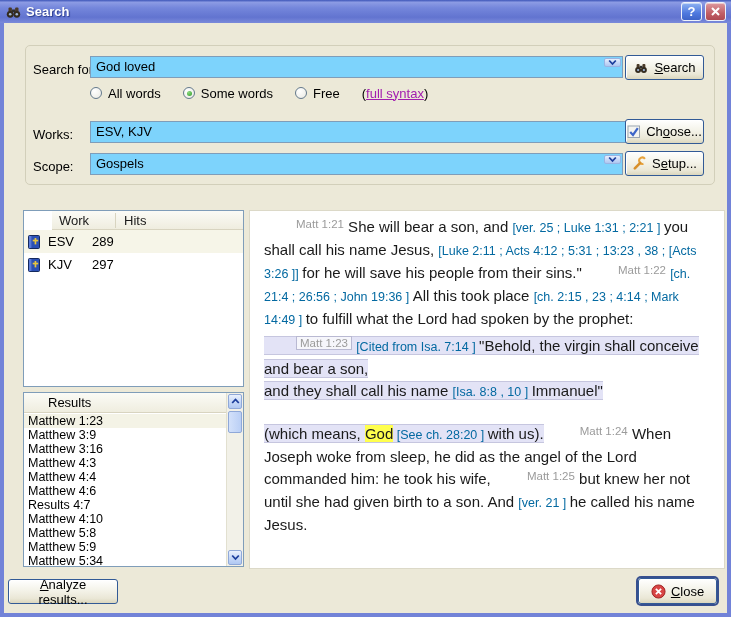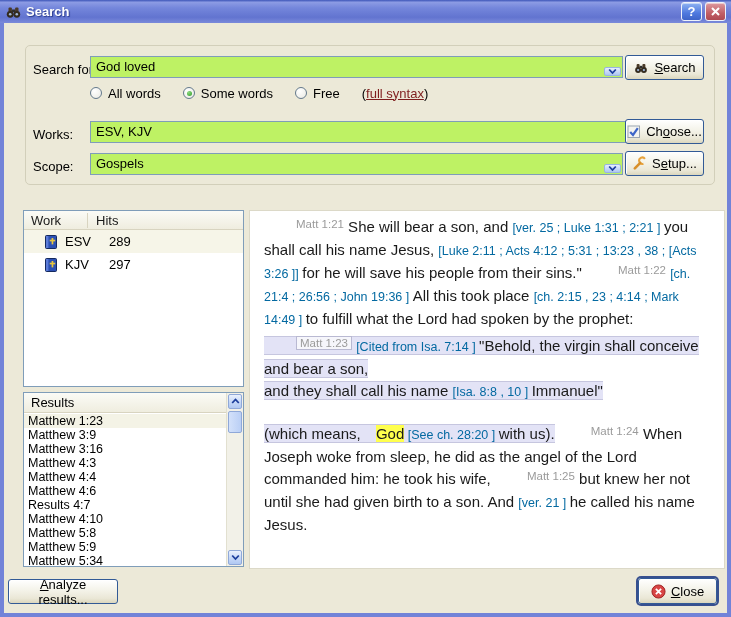--- a/index.html
+++ b/index.html
@@ -25,54 +25,54 @@
   .tbtn.close{background:linear-gradient(180deg,#DE9AA0 0%,#C15F66 60%,#AF4A52 100%);}
   
   .content{
     position:absolute;left:4px;top:23px;width:723px;height:590px;
     background:#ECE9D8;
   }
   .groupbox{position:absolute;left:21px;top:22px;width:690px;height:140px;
     border:1px solid #D2CFBA;border-radius:5px;}
   .lbl{position:absolute;font-size:13px;color:#000;}
   
-  .combo{position:absolute;height:22px;background:#bef264;border:1px solid #7F9DB9;display:flex;align-items:flex-end;}
+  .combo{position:absolute;height:22px;background:#7dd3fc;border:1px solid #7F9DB9;display:flex;align-items:flex-start;}
   .combo .val{flex:1;font-size:13px;line-height:20px;padding:0 5px;white-space:nowrap;overflow:hidden;}
   .combo .dd{width:17px;margin:1px;border-radius:2px;border:1px solid #99B4E3;
     background:linear-gradient(180deg,#E6EFFD 0%,#C9DAF8 50%,#AFC7F1 100%);
     display:flex;align-items:center;justify-content:center;}
   
   .btn{position:absolute;display:flex;align-items:center;justify-content:center;gap:5px;
     font-size:13px;color:#000;cursor:default;
     background:linear-gradient(180deg,#FFFFFF 0%,#F4F3E9 45%,#EAE7D6 80%,#DBD7BE 100%);
     border:1px solid #325A96;border-radius:3px;box-shadow:inset 1px 1px 0 #fff;}
   .btn .bicon{flex:0 0 auto;display:flex;}
   .btn.default{box-shadow:0 0 0 2px #37508F, inset 1px 1px 0 #fff;}
   
   .radio-row{position:absolute;left:86px;top:62px;height:16px;display:flex;align-items:center;}
   .radio-item{display:flex;align-items:center;margin-right:22px;}
   .rcirc{width:12px;height:12px;border-radius:50%;border:1px solid #64798C;
     background:radial-gradient(circle at 35% 30%,#FFFFFF,#E9E9E2);position:relative;margin-right:6px;}
   .rcirc.on::after{content:"";position:absolute;left:3px;top:3px;width:5px;height:5px;border-radius:50%;
     background:radial-gradient(circle at 35% 30%,#8CD97F,#2F9A28);}
   .rlabel{font-size:13px;}
   .syntax{display:flex;align-items:center;font-size:13px;}
-  .syntax a{color:#7f1d1d;text-decoration:underline;}
+  .syntax a{color:#a21caf;text-decoration:underline;}
   
   .panel{position:absolute;background:#fff;border:1px solid #7F9DB9;overflow:hidden;}
   .phead{height:19px;background:linear-gradient(180deg,#FBFBF6 0%,#EFEDDF 100%);
-    border-bottom:1px solid #D8D4C0;display:flex;align-items:center;font-size:13px;color:#1A1A1A;}
+    border-bottom:1px solid #D8D4C0;display:flex;align-items:center;font-size:13px;color:#1A1A1A;margin-left:28px;}
   .phead .col1{width:64px;padding-left:7px;border-right:1px solid #D8D4C0;height:15px;line-height:15px;}
   .phead .col2{padding-left:8px;}
-  .wrow{height:23px;display:flex;align-items:center;padding-left:19px;font-size:13px;}
+  .wrow{height:23px;display:flex;align-items:center;padding-left:2px;font-size:13px;}
   .wrow.selected{background:#F6F5E8;}
   .wrow .book{width:16px;height:16px;margin-right:6px;flex:0 0 auto;}
   .wrow .wname{width:44px;}
   .rhead{height:20px;background:linear-gradient(180deg,#FBFBF6 0%,#EFEDDF 100%);
-    border-bottom:1px solid #D8D4C0;display:flex;align-items:center;padding-left:7px;
+    border-bottom:1px solid #D8D4C0;display:flex;align-items:center;padding-left:24px;
     font-size:13px;position:absolute;left:0;top:0;right:17px;}
   .rlist{position:absolute;left:0;top:21px;right:17px;bottom:0;overflow:hidden;}
   .ritem{height:14px;line-height:14px;font-size:12.5px;padding-left:4px;white-space:nowrap;}
   .ritem.selected{background:#F4F3E6;}
   
   .scroll{position:absolute;right:0;top:0;bottom:0;width:17px;background:#F2F1E8;border-left:1px solid #E2E0D0;}
   .sbtn{position:absolute;left:1px;right:1px;height:15px;border:1px solid #8FA8D8;border-radius:2px;
     background:linear-gradient(180deg,#EAF1FD 0%,#C9DAF8 50%,#B0C8F2 100%);
     display:flex;align-items:center;justify-content:center;}
   .sbtn.up{top:1px;} .sbtn.down{bottom:1px;}
@@ -82,21 +82,21 @@
   .preview{position:absolute;left:245px;top:187px;width:476px;height:359px;
     background:#fff;border:1px solid #DCD9C8;padding:5px 14px;overflow:hidden;
     font-size:15px;line-height:22px;color:#1A1A1A;}
   .pv-p{margin:0 0 4px 0;}
   .pv-p.gap{margin-bottom:20px;}
   .pv-v{color:#9B9B9B;font-size:11.5px;position:relative;top:-4px;margin-left:32px;}
   .pv-r{color:#0369a1;font-size:12.5px;}
   .hl{background:#E3E3F6;}
   .hl-border{box-shadow:0 -1px 0 #C6C6DF, 0 1px 0 #C6C6DF;}
   .pv-vbox{border:1px solid #B9B9D2;background:#F6F6FB;padding:0 3px;}
-  .pv-match{background:#FFFF4D;margin-left:11px;}
+  .pv-match{background:#FFFF4D;}
   u{text-decoration:underline;}
 </style>
 </head>
 <body>
 
 <div class="window">
 
   <div class="titlebar">
     <svg class="ticon" viewBox="0 0 16 16">
       <rect x="3" y="3.5" width="3.4" height="5" rx="1" fill="#4A3A28"></rect>

